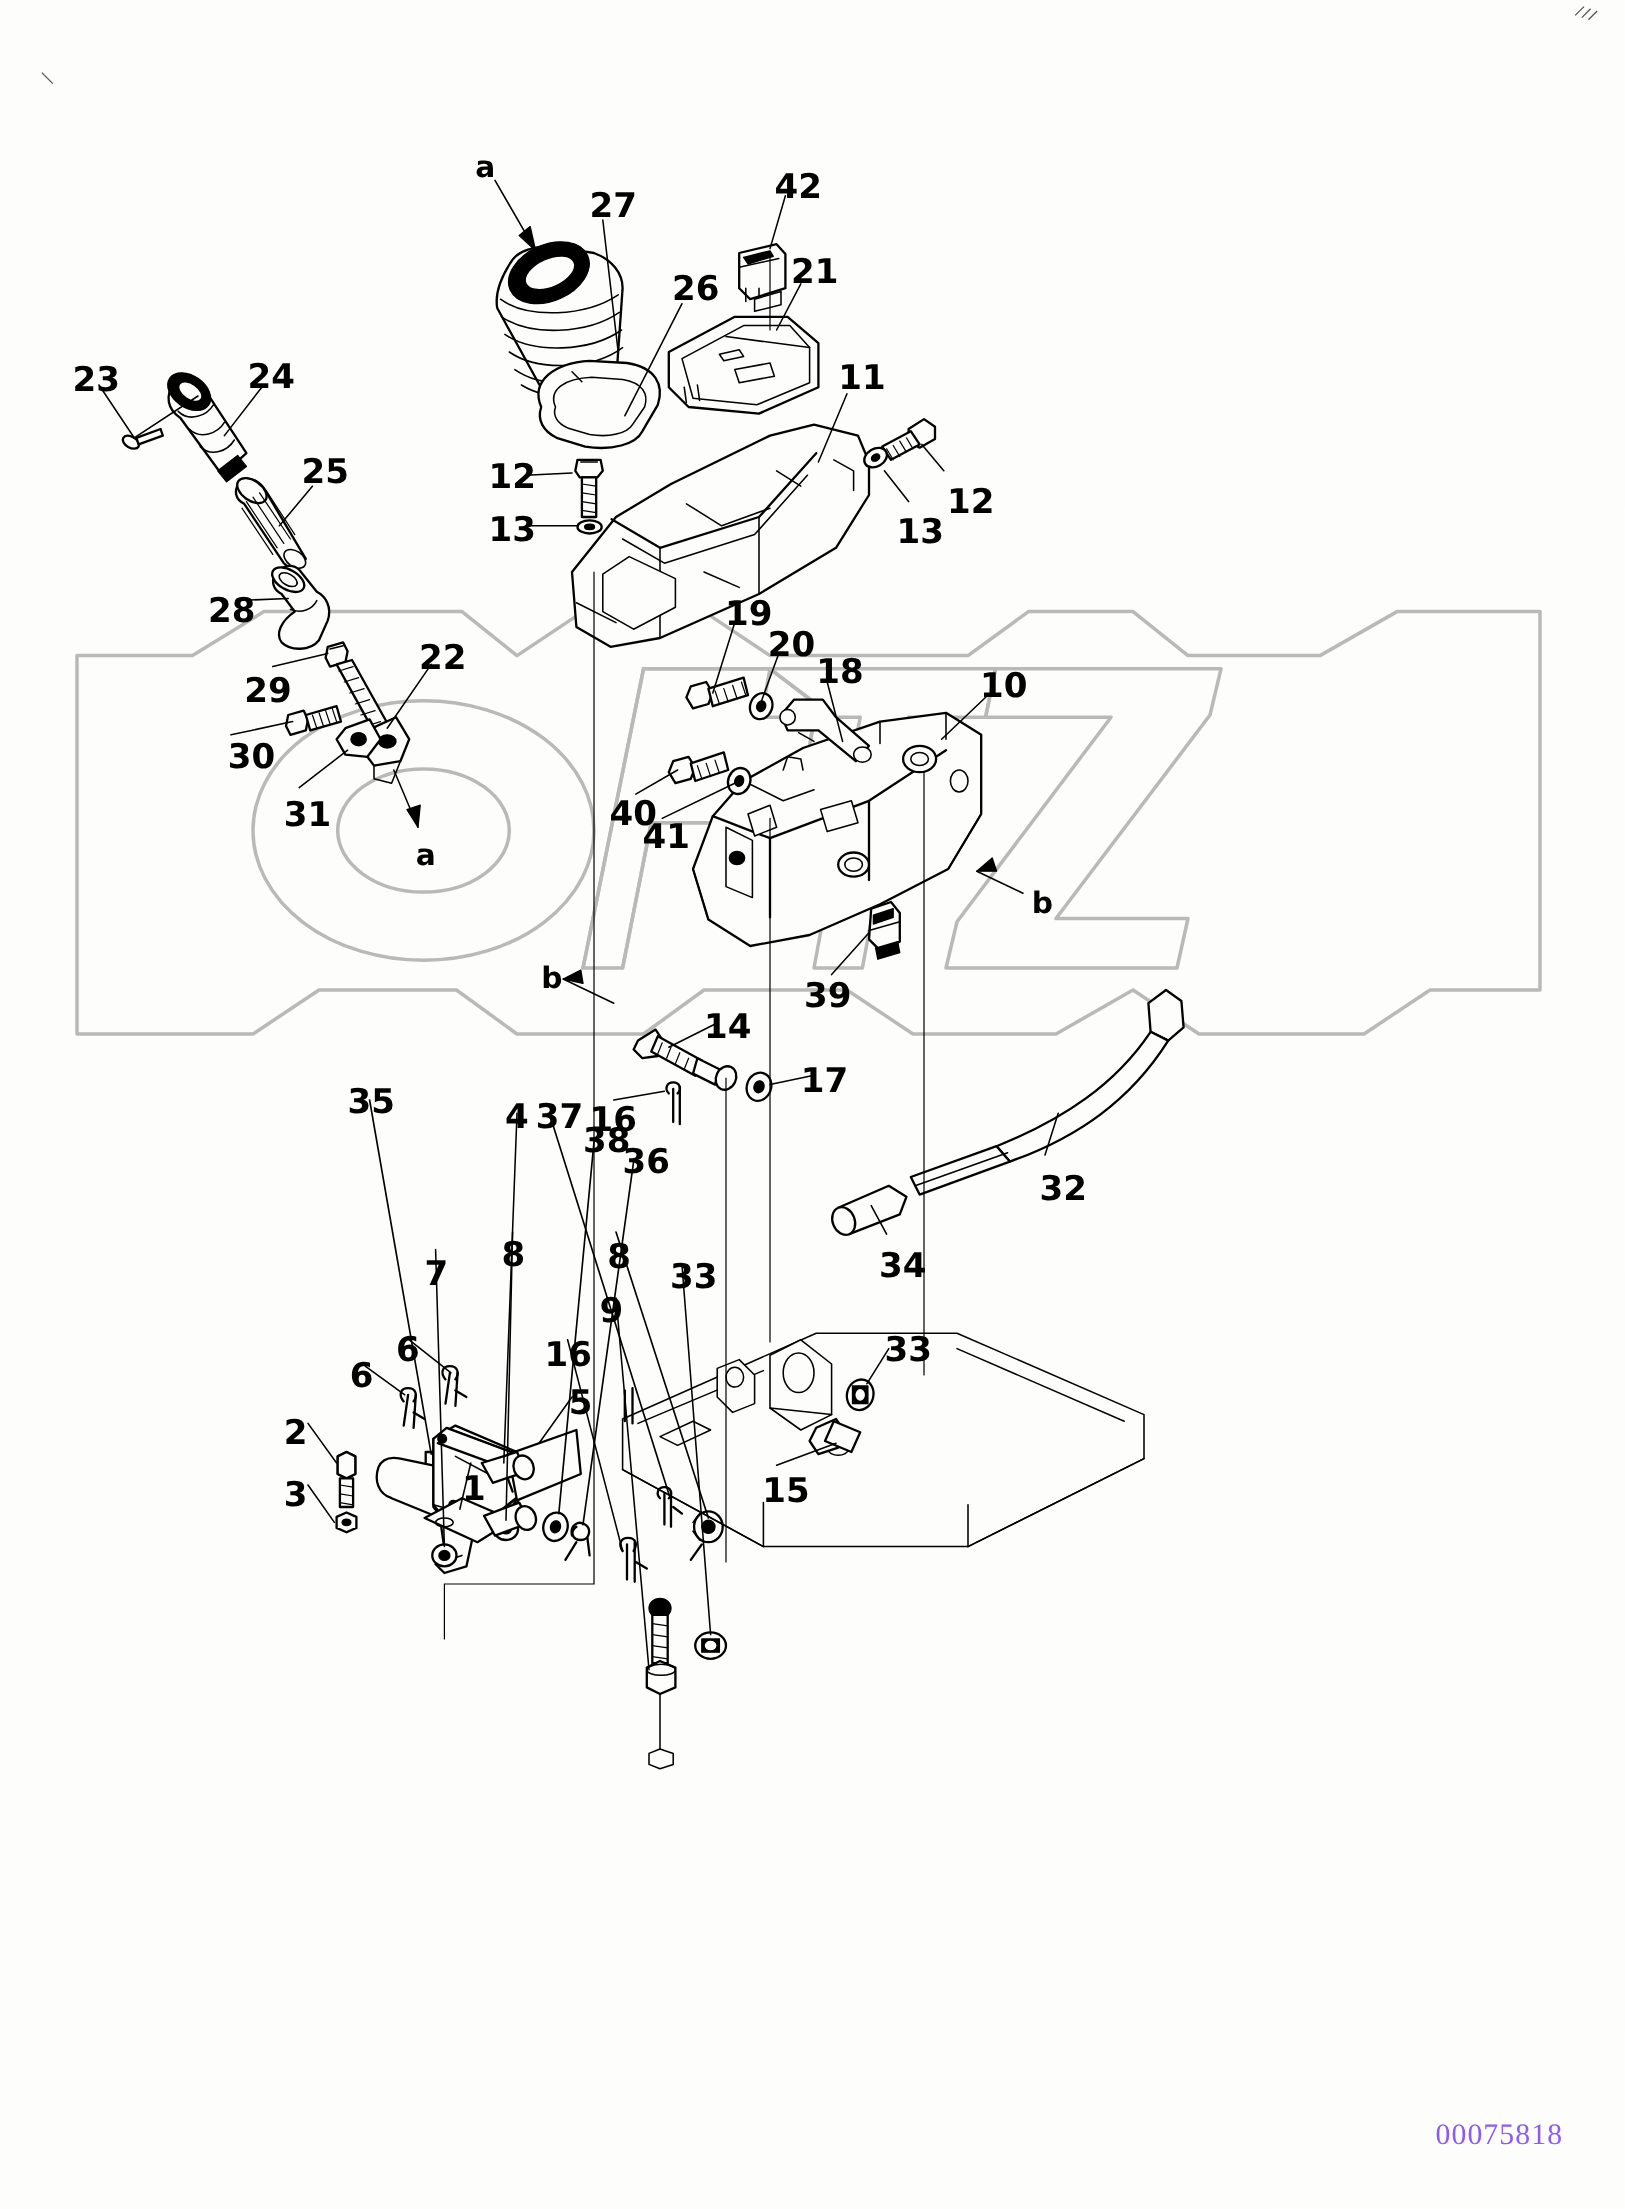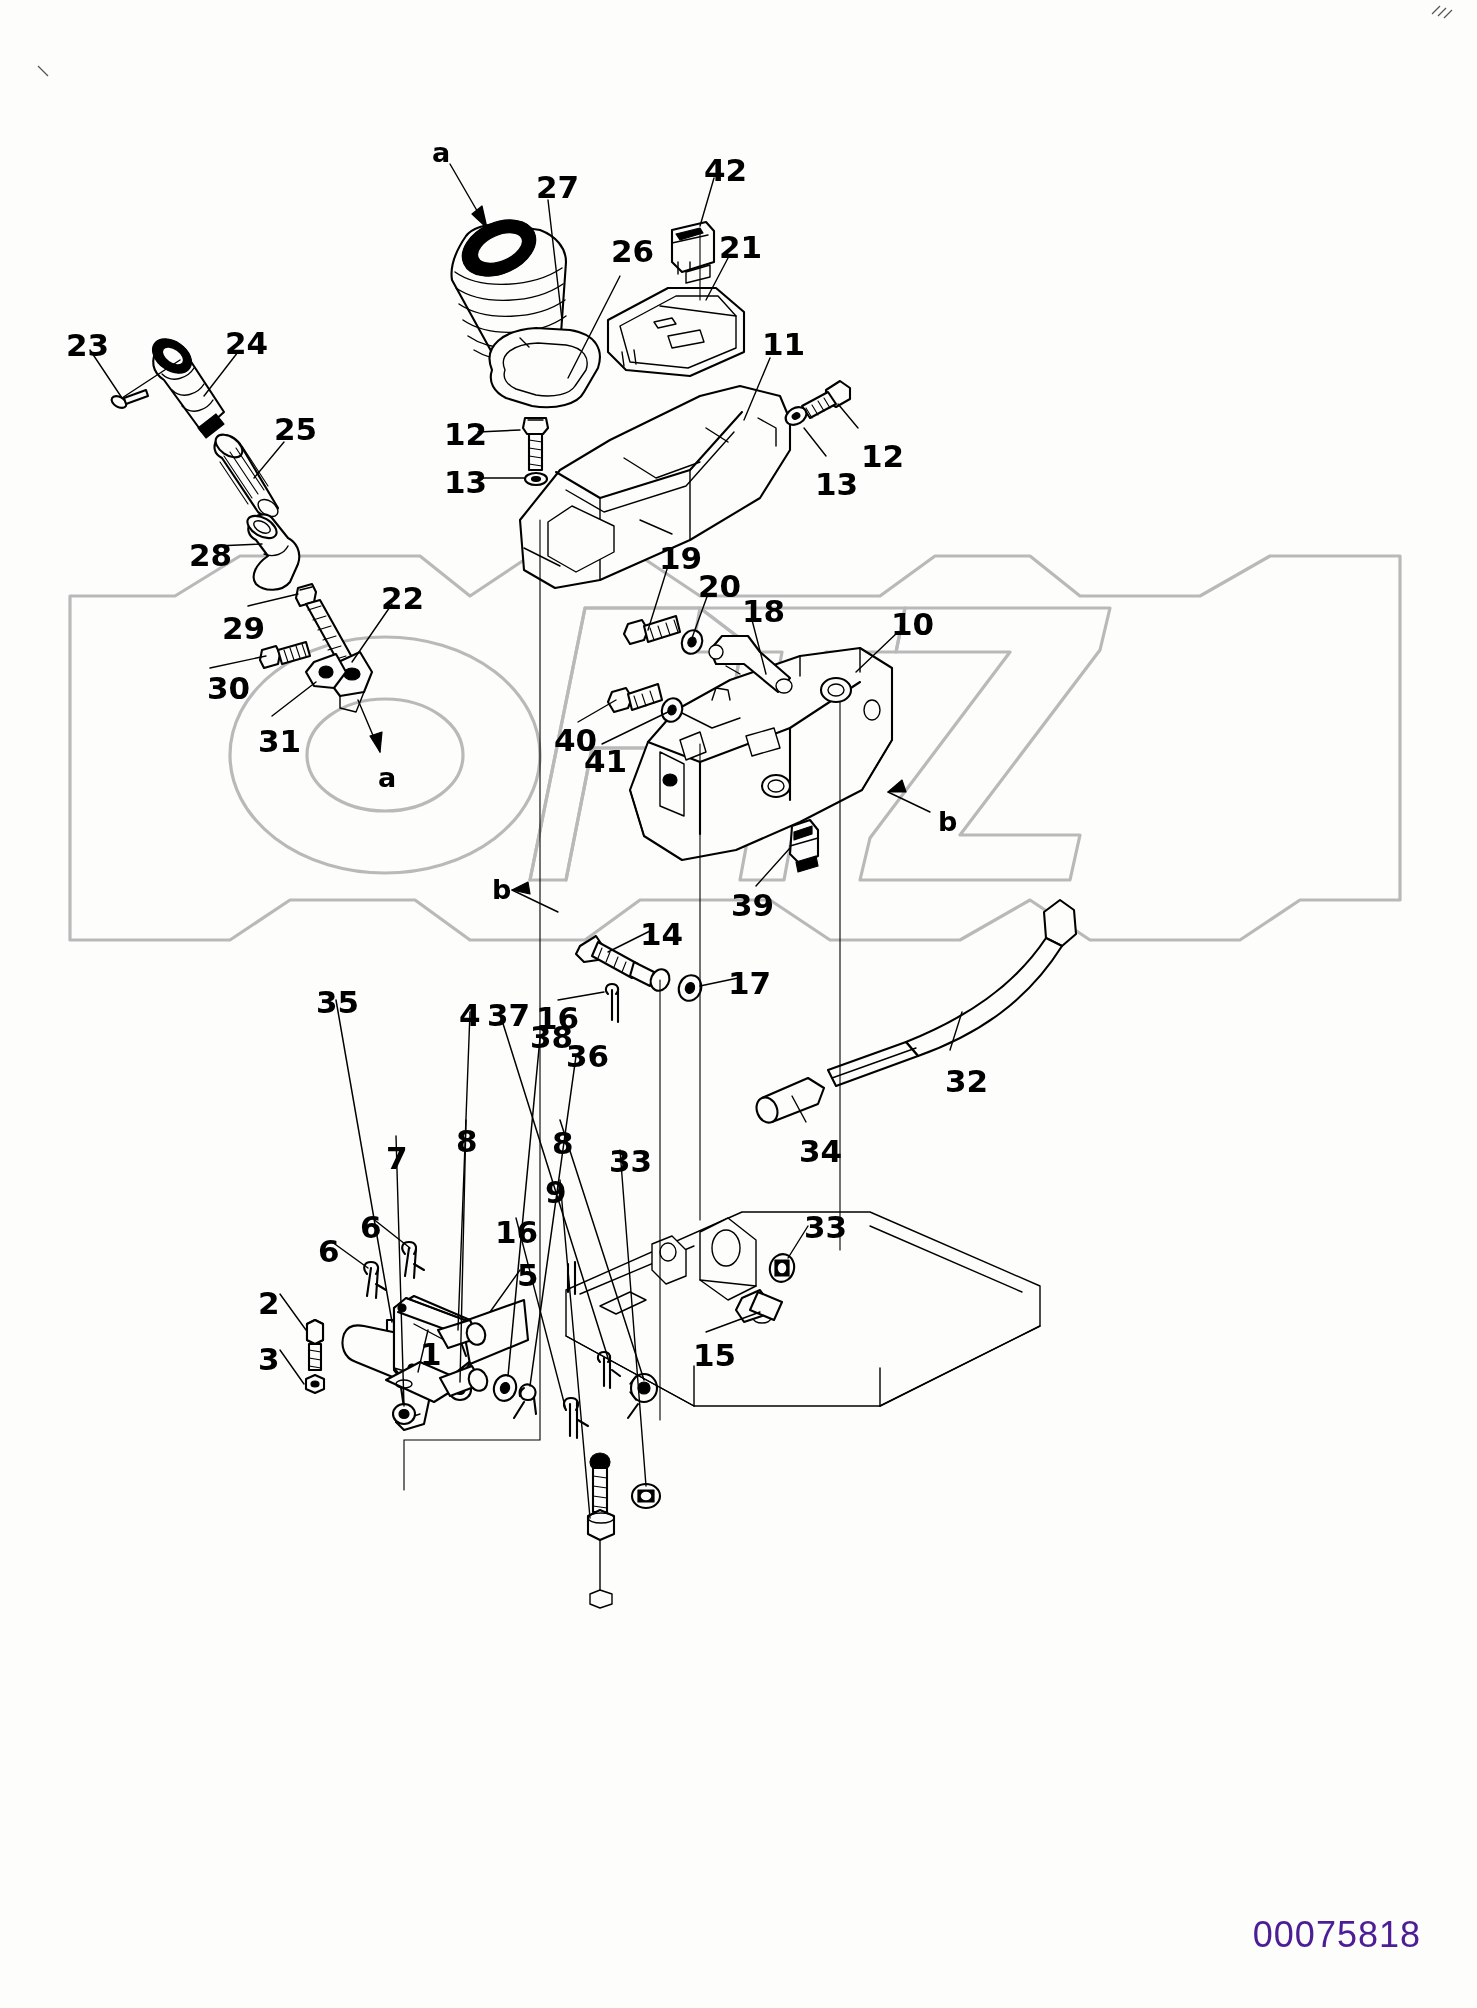--- a/index.html
+++ b/index.html
@@ -15,22 +15,22 @@
   #art{position:absolute;left:0;top:0;width:1477px;height:2008px;}
   #art path,#art line,#art polyline,#art polygon,#art ellipse,#art circle,#art rect{
       vector-effect:non-scaling-stroke;}
   .ln{fill:none;stroke:#000;stroke-width:2.1;stroke-linejoin:round;stroke-linecap:round;}
   .ln-t{fill:none;stroke:#000;stroke-width:1.4;stroke-linejoin:round;stroke-linecap:round;}
   .ln-h{fill:none;stroke:#000;stroke-width:1.1;stroke-linecap:round;}
   .fl{fill:#000;stroke:#000;stroke-width:1.2;stroke-linejoin:round;}
   .wh{fill:#fdfdfb;stroke:#000;stroke-width:2.1;stroke-linejoin:round;}
   .wh-t{fill:#fdfdfb;stroke:#000;stroke-width:1.4;stroke-linejoin:round;}
   
-  #docid{position:absolute;right:56px;bottom:52px;font-family:Liberation Sans, sans-serif;
-         font-size:36px;letter-spacing:1px;color:#4c1d95;}
+  #docid{position:absolute;right:56px;bottom:52px;font-family:Liberation Serif, serif;
+         font-size:27px;letter-spacing:1px;color:#8b5cf6;}
 </style>
 </head>
 <body>
 
 <div id="sheet">
 
   <svg id="wm" viewBox="0 0 1477 2008">
     <g fill="none" stroke="#b9b9b9" stroke-width="3.2" stroke-linejoin="round" stroke-linecap="round">
 
       <path d="M70,900 L70,596 L175,596 L240,556 L420,556 L470,596 L530,556 L640,556
@@ -579,21 +579,21 @@
       <div class="cal" style="left: 495px; top: 1217px;">16</div>
       <div class="cal" style="left: 728px; top: 968px;">17</div>
       <div class="cal" style="left: 742px; top: 596px;">18</div>
       <div class="cal" style="left: 659px; top: 543px;">19</div>
       <div class="cal" style="left: 698px; top: 571px;">20</div>
       <div class="cal" style="left: 719px; top: 232px;">21</div>
       <div class="cal" style="left: 381px; top: 583px;">22</div>
       <div class="cal" style="left: 66px; top: 330px;">23</div>
       <div class="cal" style="left: 225px; top: 328px;">24</div>
       <div class="cal" style="left: 274px; top: 414px;">25</div>
-      <div class="cal" style="left: 611px; top: 236px;">26</div>
+      <div class="cal" style="left: 611px; top: 248px;">26</div>
       <div class="cal" style="left: 536px; top: 172px;">27</div>
       <div class="cal" style="left: 189px; top: 540px;">28</div>
       <div class="cal" style="left: 222px; top: 613px;">29</div>
       <div class="cal" style="left: 190px; top: 673px; margin-left: 17px;">30</div>
       <div class="cal" style="left: 258px; top: 726px; text-align: right;">31</div>
       <div class="cal" style="left: 945px; top: 1066px;">32</div>
       <div class="cal" style="left: 609px; top: 1146px;">33</div>
       <div class="cal" style="left: 804px; top: 1212px;">33</div>
       <div class="cal" style="left: 799px; top: 1136px;">34</div>
       <div class="cal" style="left: 316px; top: 987px;">35</div>

